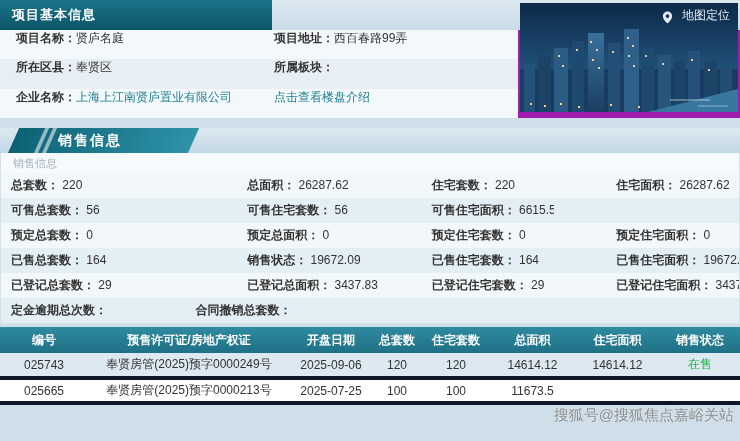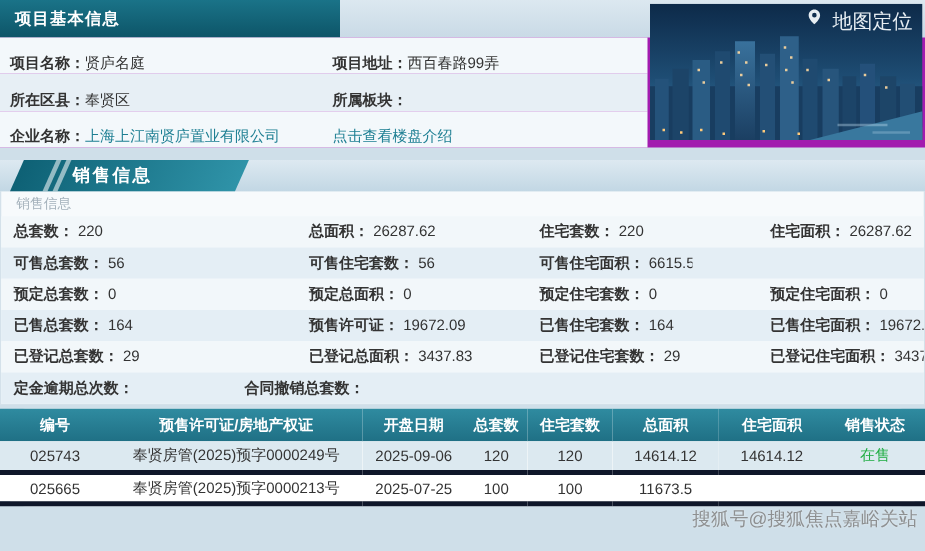--- a/index.html
+++ b/index.html
@@ -13,25 +13,25 @@
   
   .basic { position:relative; height:118px; background:#a21caf; }
   .top-bar { height:30px; background:linear-gradient(180deg,#dce8f0,#c9dae6); }
   .top-title {
     position:absolute; left:0; top:0; width:272px; height:30px; line-height:30px;
     padding-left:12px; background:linear-gradient(180deg,#1a7388,#0d5568);
     color:#fff; font-weight:bold; font-size:13px; letter-spacing:1px;
   }
   .photo { position:absolute; top:3px; right:2px; width:218px; height:109px; display:block; }
   .map-link {
-    position:absolute; top:7px; right:10px; z-index:5; display:flex; align-items:flex-start;
-    gap:9px; color:#e7eef3; cursor:pointer; font-size:16px;
+    position:absolute; top:7px; right:10px; z-index:5; display:flex; align-items:flex-end;
+    gap:9px; color:#e7eef3; cursor:pointer; font-size:12px;
   }
   .fields { position:absolute; left:0; top:30px; right:222px; height:88px; display:flex; flex-direction:column; }
-  .f-row { flex:1; display:flex; align-items:flex-end; padding-left:8px; }
+  .f-row { flex:1; display:flex; align-items:flex-start; padding-left:16px; }
   .f-row:nth-child(odd){ background:#f3f8fb; }
   .f-row:nth-child(even){ background:#e7eff5; }
   .f-left { width:258px; display:flex; white-space:nowrap; }
   .f-right { flex:1; display:flex; white-space:nowrap; }
   .lbl { font-weight:bold; color:#333; }
   .val { color:#333; }
   .link { color:#1e7f93; cursor:pointer; }
 
   
   .banner { position:relative; height:25px; background:linear-gradient(180deg,#dde9f1,#c2d7e4); }
@@ -207,21 +207,21 @@
         <div class="s-cell c3"><span class="lbl">可售住宅面积：</span> <span class="val">6615.53</span></div>
       </div>
       <div class="s-row">
         <div class="s-cell c0"><span class="lbl">预定总套数：</span> <span class="val">0</span></div>
         <div class="s-cell c1"><span class="lbl">预定总面积：</span> <span class="val">0</span></div>
         <div class="s-cell c2"><span class="lbl">预定住宅套数：</span> <span class="val">0</span></div>
         <div class="s-cell c3"><span class="lbl">预定住宅面积：</span> <span class="val">0</span></div>
       </div>
       <div class="s-row">
         <div class="s-cell c0"><span class="lbl">已售总套数：</span> <span class="val">164</span></div>
-        <div class="s-cell c1"><span class="lbl">预售许可证：</span> <span class="val">19672.09</span></div>
+        <div class="s-cell c1"><span class="lbl">销售状态：</span> <span class="val">19672.09</span></div>
         <div class="s-cell c2"><span class="lbl">已售住宅套数：</span> <span class="val">164</span></div>
         <div class="s-cell c3"><span class="lbl">已售住宅面积：</span> <span class="val">19672.09</span></div>
       </div>
       <div class="s-row">
         <div class="s-cell c0"><span class="lbl">已登记总套数：</span> <span class="val">29</span></div>
         <div class="s-cell c1"><span class="lbl">已登记总面积：</span> <span class="val">3437.83</span></div>
         <div class="s-cell c2"><span class="lbl">已登记住宅套数：</span> <span class="val">29</span></div>
         <div class="s-cell c3"><span class="lbl">已登记住宅面积：</span> <span class="val">3437.83</span></div>
       </div>
       <div class="s-row">

